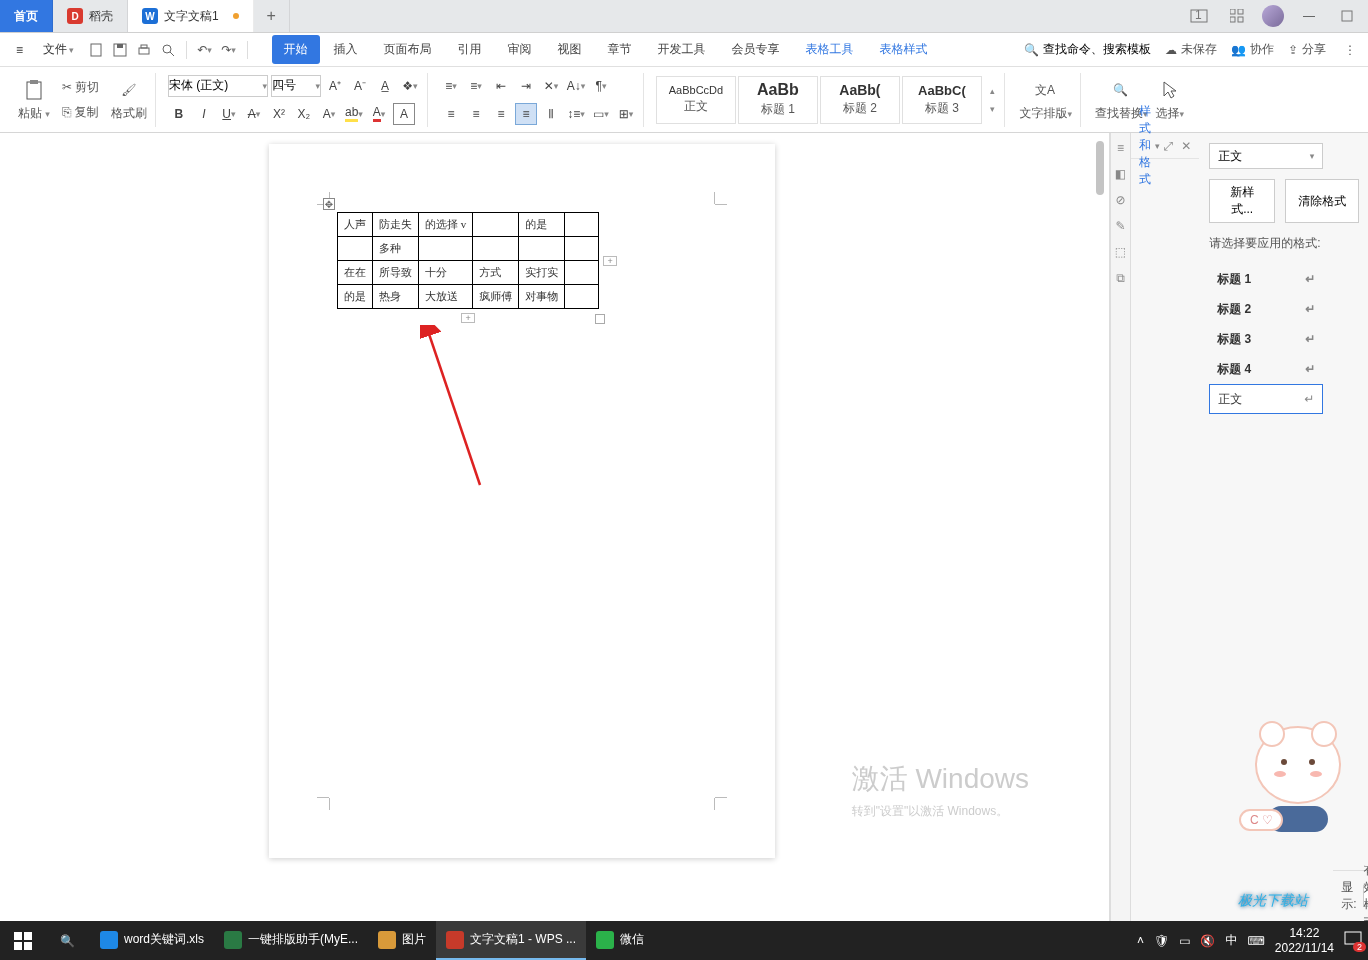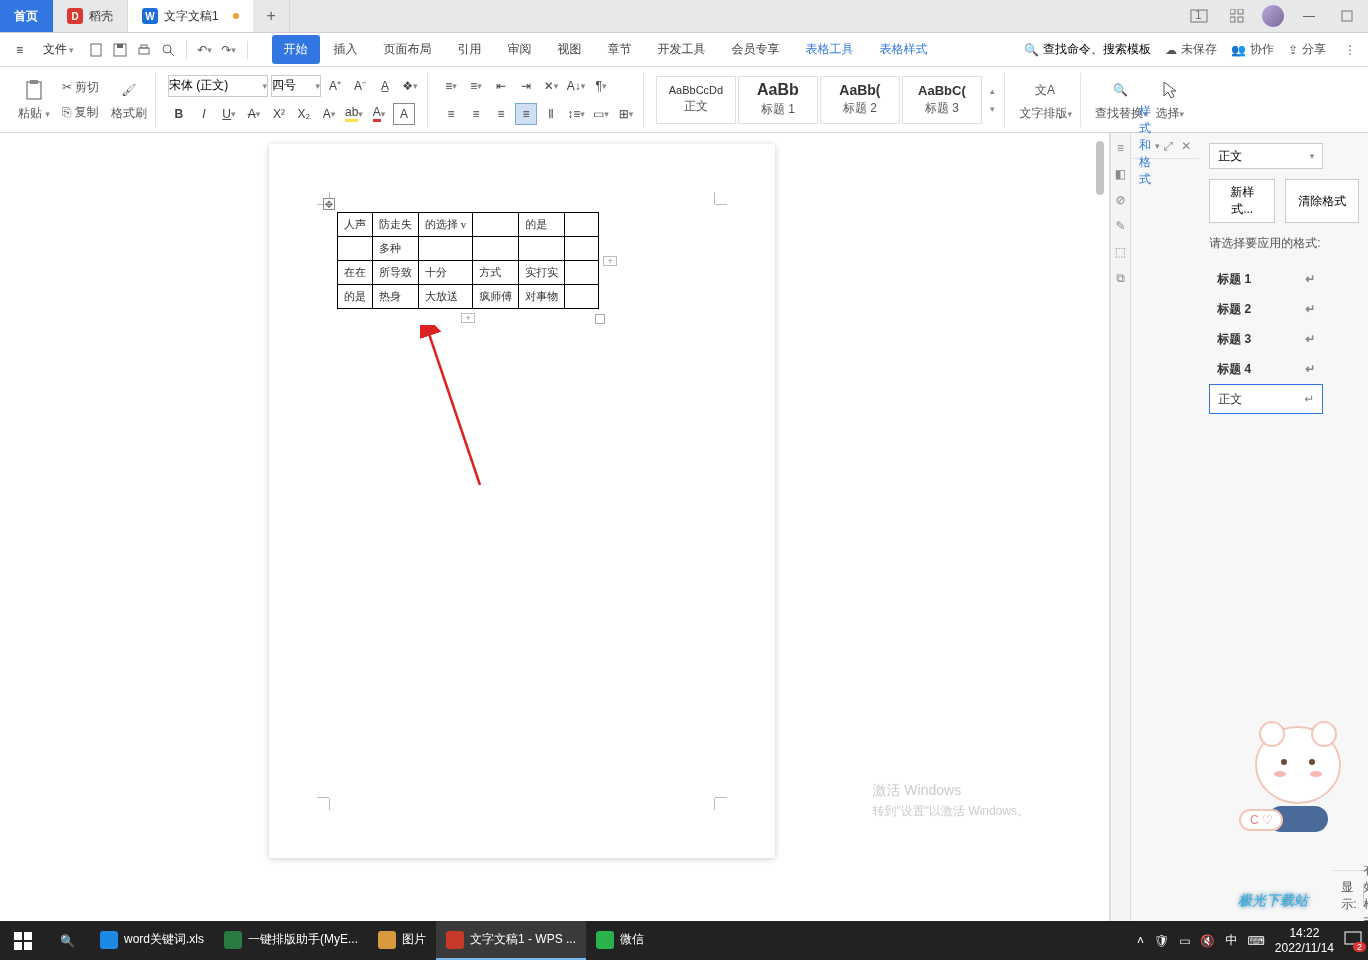--- a/index.html
+++ b/index.html
@@ -76,21 +76,21 @@
 .plabel{color:#555;padding:2px 0}
 .style-list{display:flex;flex-direction:column}
 .sl-item{height:30px;display:flex;align-items:center;padding:0 8px;justify-content:space-between;cursor:pointer;color:#333}
 .sl-item.h{font-size:16px;font-weight:bold}
 .sl-item .ret{color:#888;font-size:12px}
 .sl-item.selected{border:1px solid #3277e1;background:#fff}
 .sl-item.small{font-size:11px;color:#555}
 .panel-ft{margin-top:auto;padding:8px;border-top:1px solid #e0e0e0;display:flex;align-items:center;gap:6px;color:#555}
 .panel-ft .sel{flex:1}
 .watermark{position:absolute;right:80px;bottom:100px;color:#ccc;font-size:16px;pointer-events:none;line-height:1.6}
-.watermark .t1{font-size:14px}
+.watermark .t1{font-size:28px}
 .vscroll{position:absolute;right:3px;top:8px;bottom:8px;width:10px}
 .vscroll .thumb{position:absolute;top:0;width:8px;height:54px;background:#c4c4c4;border-radius:4px}
 .taskbar{position:absolute;bottom:0;left:0;right:0;height:39px;background:#222;display:flex;align-items:center;color:#fff}
 .tb-start{width:46px;height:100%;display:flex;align-items:center;justify-content:center}
 .tb-search{width:44px;height:100%;display:flex;align-items:center;justify-content:center}
 .tb-item{height:100%;padding:0 10px;display:flex;align-items:center;gap:6px;cursor:pointer;border-bottom:2px solid transparent}
 .tb-item.active{background:#3a3a3a;border-bottom-color:#76b9ed}
 .tb-item .ti{width:18px;height:18px;border-radius:3px}
 .tb-right{margin-left:auto;display:flex;align-items:center;gap:10px;padding-right:6px;font-size:11px}
 .tb-time{text-align:center;line-height:1.2}

